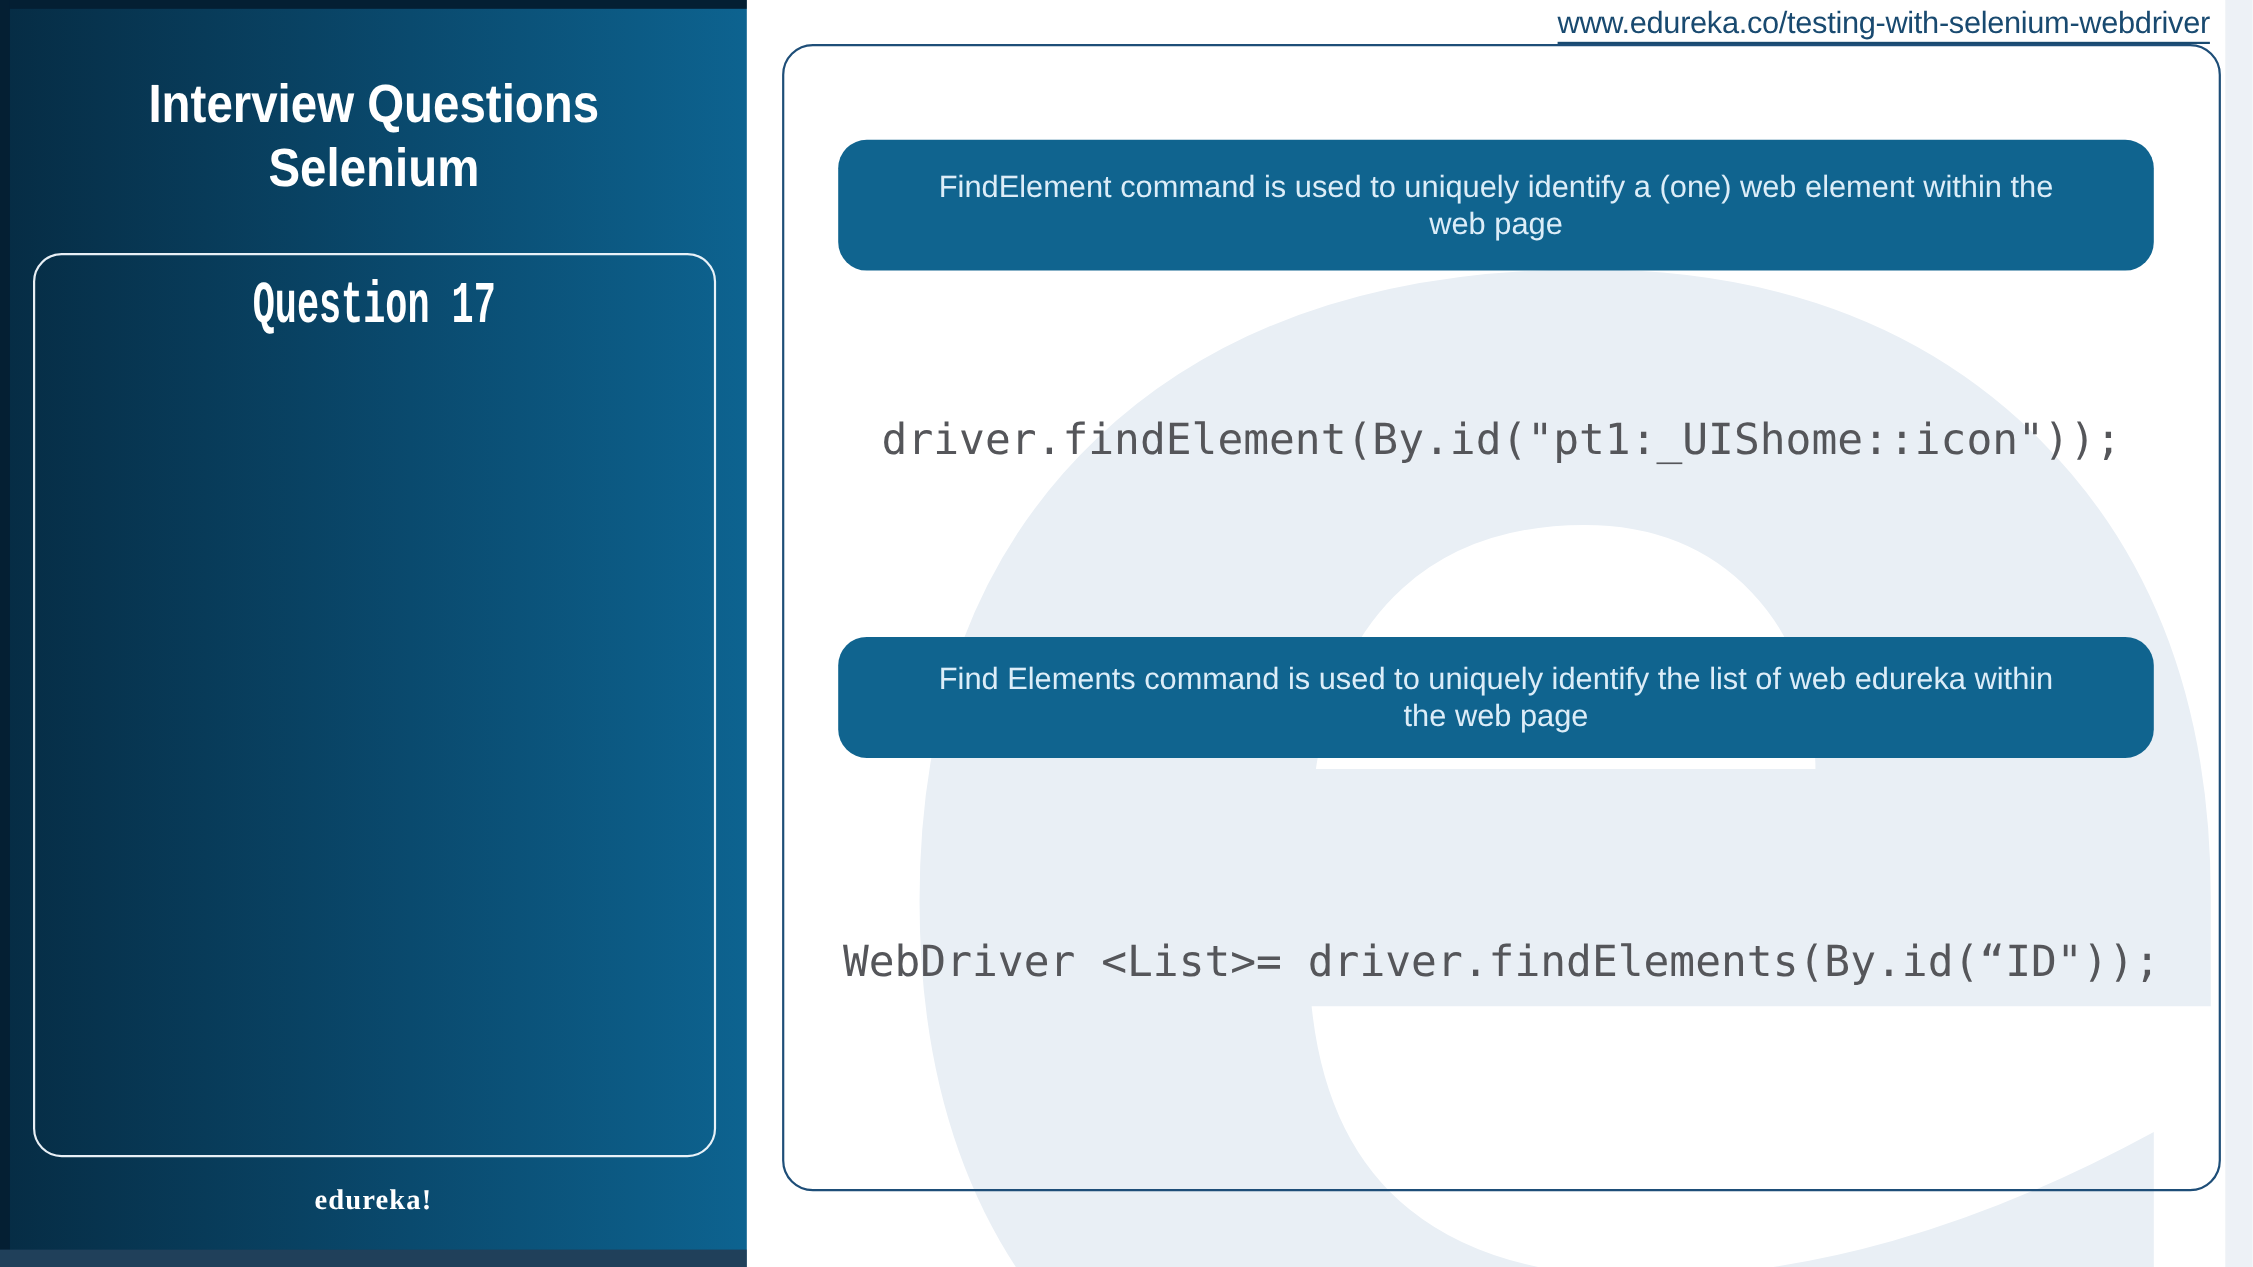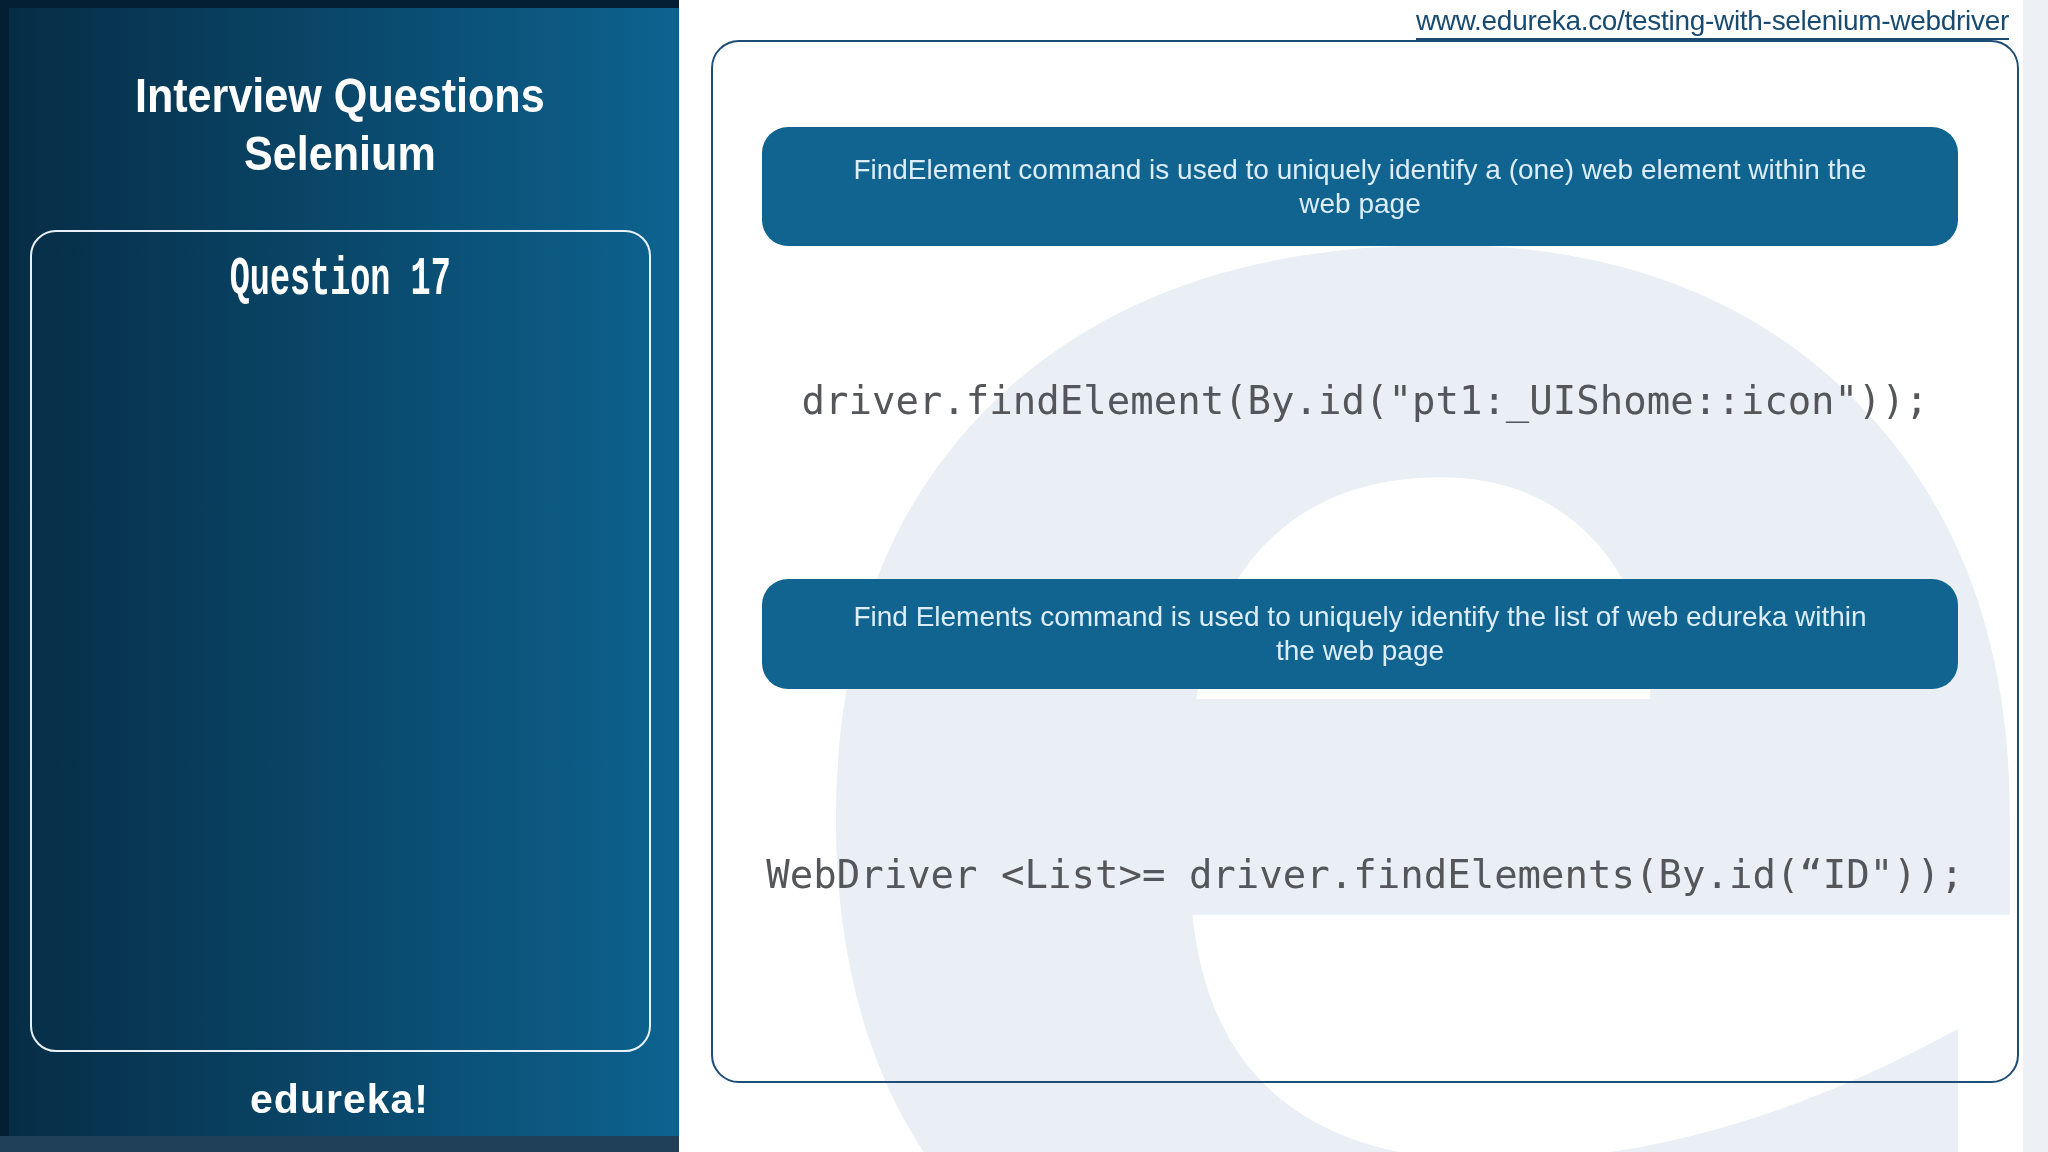--- a/index.html
+++ b/index.html
@@ -22,21 +22,21 @@
         border:2px solid rgba(244,250,255,0.95);border-radius:26px;box-sizing:border-box;}
   .qlabel{position:absolute;left:0;top:20px;width:100%;text-align:center;
           color:#ffffff;font-size:54px;font-weight:bold;line-height:56px;font-family:Liberation Mono, monospace;}
   .qlcond{transform:scaleX(0.62);}
   .qtext{position:absolute;left:0;top:361px;width:100%;text-align:center;
          color:#ffffff;font-size:43px;line-height:57px;font-weight:bold;}
   .qcond{transform:scaleX(0.74);}
   .qtext i{font-style:italic;}
 
   .logo{position:absolute;left:0;top:1076px;width:679px;text-align:center;color:#ffffff;
-        font-family:Liberation Sans, sans-serif;font-weight:bold;font-size:41px;letter-spacing:1px;}
+        font-family:Liberation Serif, serif;font-weight:bold;font-size:26px;letter-spacing:1px;}
 
   
   .panel{position:absolute;left:679px;top:0;width:1369px;height:1152px;background:#ffffff;overflow:hidden;padding-left:31px;}
   .right-strip{position:absolute;right:0;top:0;width:56px;height:1152px;background:#edf1f6;}
   .watermark{position:absolute;left:71px;top:-327px;font-size:2000px;line-height:1;
              font-family:"DejaVu Sans",sans-serif;font-weight:bold;color:#e9eff5;user-select:none;}
 
   .url-link{position:absolute;top:5px;right:70px;font-size:28px;letter-spacing:-0.3px;
             color:#194a70;text-decoration:none;border-bottom:2px solid #194a70;padding-bottom:1px;
             white-space:nowrap;}

